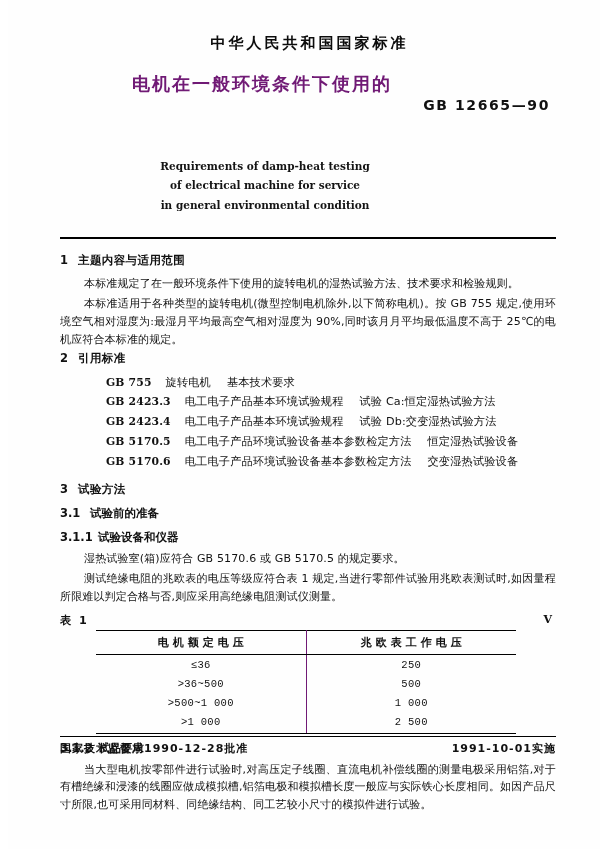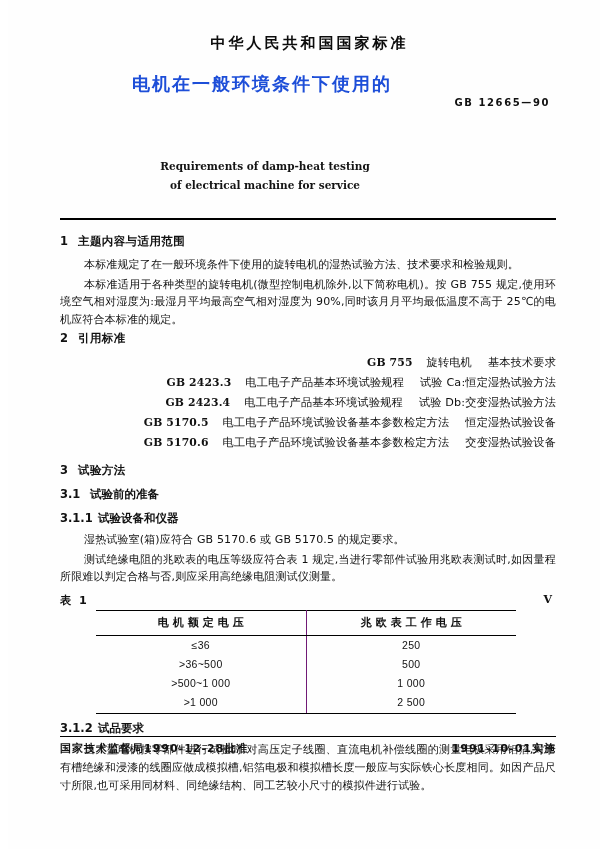--- a/index.html
+++ b/index.html
@@ -44,27 +44,27 @@
     min-height: 58px;
   }
   .doc-title {
     text-align: center;
     font-size: 18px;
     font-weight: bold;
     letter-spacing: 2px;
     line-height: 1.45;
     width: 360px;
     margin: 0 auto 0 22px;
-    color: #1d4ed8;
+    color: #701a75;
   }
   .std-number {
     position: absolute;
     right: 6px;
     top: 26px;
-    font-size: 10px;
+    font-size: 14px;
     font-weight: bold;
     letter-spacing: 1.6px;
     font-family: "DejaVu Sans", "Liberation Sans", sans-serif;
   }
   .eng-sub {
     margin-top: 28px;
     text-align: center;
     width: 370px;
     margin-left: 20px;
     font-family: "DejaVu Serif", "Liberation Serif", serif;
@@ -113,21 +113,20 @@
     margin: 6px 0 0 0;
     padding: 0;
     list-style: none;
   }
   .ref-list li {
     font-size: 11.2px;
     line-height: 1.78;
     padding-left: 46px;
     white-space: nowrap;
     letter-spacing: 0.15px;
-    text-align: right;
   }
   .ref-list .code {
     font-weight: bold;
     font-family: "DejaVu Serif", "Liberation Serif", serif;
     font-size: 10.8px;
   }
   .ref-list .gap { display: inline-block; width: 14px; }
   .ref-list .gap2 { display: inline-block; width: 16px; }
 
   
@@ -168,21 +167,21 @@
     font-size: 11px;
   }
   table.t1 th.col-l, table.t1 td.col-l {
     border-right: 1px solid #701a75;
   }
   table.t1 tbody tr:last-child td {
     border-bottom: 1.6px solid #000;
     padding-bottom: 5px;
   }
   table.t1 td {
-    font-family: Liberation Sans, sans-serif;
+    font-family: Liberation Mono, monospace;
     font-size: 10.5px;
     letter-spacing: 0.3px;
   }
 
   
   .footer-wrap {
     position: absolute;
     left: 52px;
     top: 736px;
     width: 496px;
@@ -217,20 +216,21 @@
       <div class="title-block">
         <div class="doc-title">
           <div>电机在一般环境条件下使用的</div>
         </div>
         <div class="std-number">GB 12665—90</div>
       </div>
 
       <div class="eng-sub">
         <div>Requirements of damp-heat testing</div>
         <div>of electrical machine for service</div>
+        <div>in general environmental condition</div>
       </div>
 
       <hr class="rule-top">
     </div>
 
     <div class="body-area">
 
       <div class="h1">
         <span class="num">1</span><span>主题内容与适用范围</span>
       </div>

